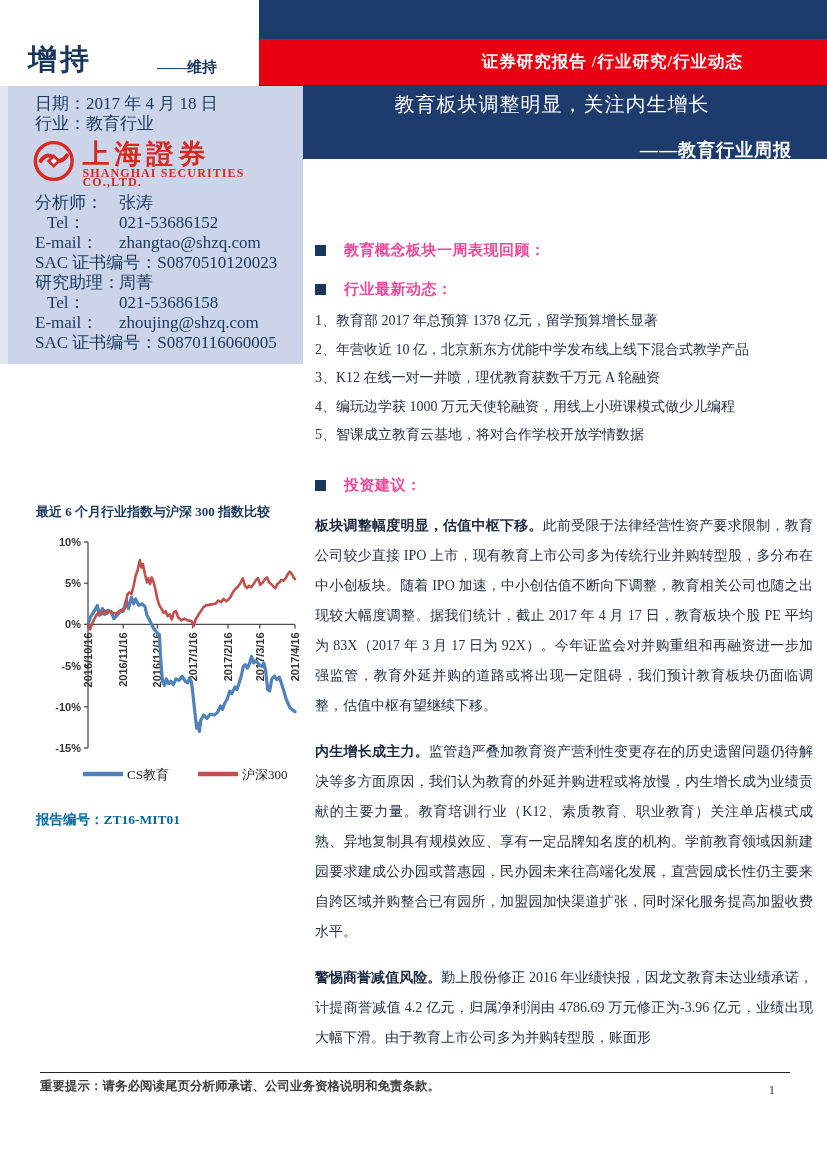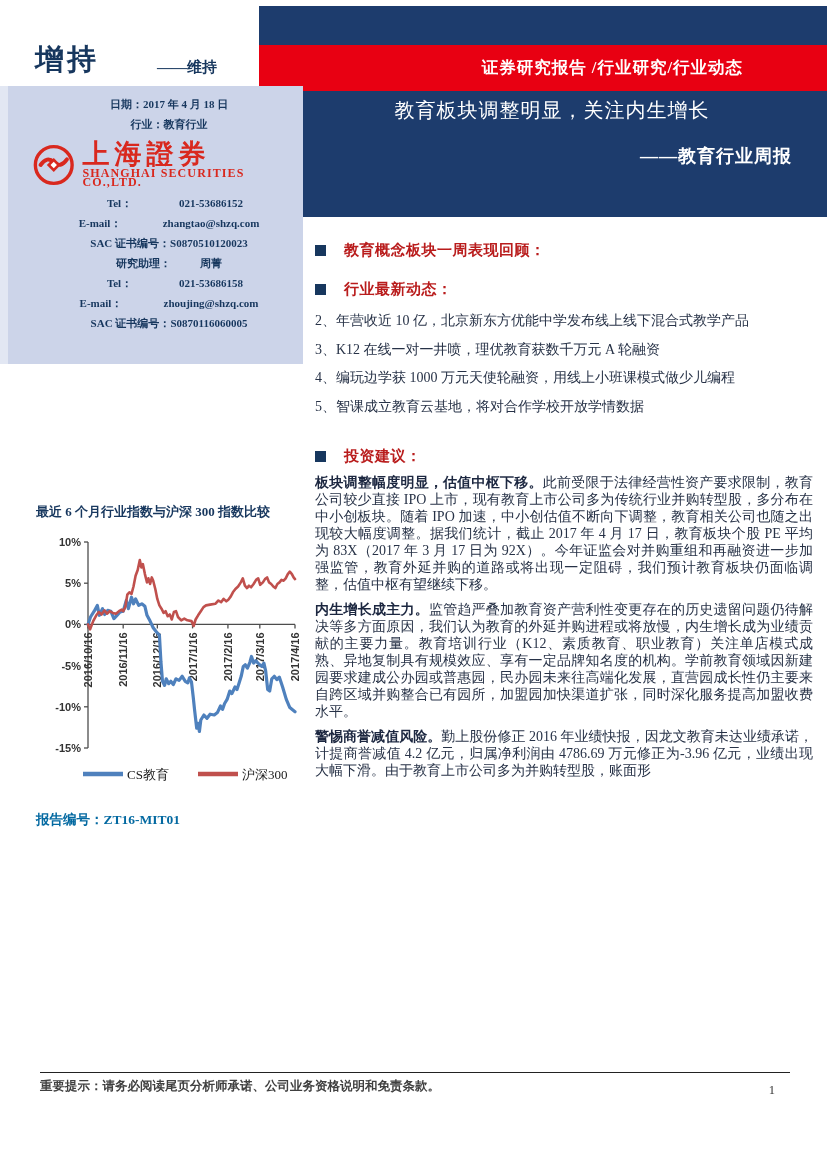--- a/index.html
+++ b/index.html
@@ -1,64 +1,64 @@
 <!DOCTYPE html>
 <html><head>
 <meta charset="utf-8">
 <style>
   html,body{margin:0;padding:0;background:#ffffff;}
   .page{position:relative;width:827px;height:1169px;background:#ffffff;overflow:hidden;
         font-family:"Liberation Serif","DejaVu Serif",serif;}
 
   
-  .header-navy{position:absolute;left:259px;top:6px;width:568px;height:211px;background:#1d3c6d;}
+  .header-navy{position:absolute;left:259px;top:0;width:568px;height:159px;background:#1d3c6d;}
   .red-band{position:absolute;left:0;top:39px;width:100%;height:46px;background:#e80012;
             display:flex;align-items:center;justify-content:flex-end;}
   .red-band span{color:#ffffff;font-weight:bold;font-size:16.5px;padding-right:84px;letter-spacing:1px;}
   .header-title{position:absolute;left:0;top:91px;width:100%;text-align:center;padding-left:18px;
                 box-sizing:border-box;color:#ffffff;font-weight:normal;font-size:20px;letter-spacing:1px;}
   .header-subtitle{position:absolute;left:0;top:138px;width:100%;text-align:right;box-sizing:border-box;
                 padding-right:35px;color:#ffffff;font-weight:bold;font-size:18px;letter-spacing:1px;}
 
   
-  .rating-grade{position:absolute;left:35px;top:40px;font-size:29px;font-weight:bold;color:#17375e;letter-spacing:3px;}
+  .rating-grade{position:absolute;left:28px;top:40px;font-size:29px;font-weight:bold;color:#17375e;letter-spacing:3px;}
   .rating-status{position:absolute;left:157px;top:58px;font-size:15px;font-weight:bold;color:#17375e;}
 
   
   .side-strip{position:absolute;left:0;top:86px;width:8px;height:278px;background:#e2e7f3;}
   .side-panel{position:absolute;left:8px;top:86px;width:295px;height:278px;background:#ccd4e9;
               box-sizing:border-box;padding:8px 0 0 27px;color:#17375e;}
-  .s-row{display:flex;line-height:20px;font-size:11px;font-weight:bold;white-space:nowrap;justify-content:center;}
+  .s-row{display:flex;line-height:20px;font-size:17px;font-weight:normal;white-space:nowrap;}
   .s-label{width:84px;flex:0 0 84px;}
   .s-label.tel{padding-left:12px;width:72px;flex:0 0 72px;box-sizing:content-box;}
   .s-row.inline .s-label{width:auto;flex:0 0 auto;}
   .s-val{}
-  .logo-row{display:flex;align-items:flex-end;margin:5px 8px 6px -2px;height:48px;}
+  .logo-row{display:flex;align-items:flex-start;margin:5px 8px 6px -2px;height:48px;}
   .logo-text{margin-left:8px;}
   .logo-cn{color:#d9281e;font-size:27px;font-weight:bold;letter-spacing:5px;line-height:30px;
            font-family:"Liberation Serif",serif;}
   .logo-en{color:#d9281e;font-size:12px;font-weight:bold;letter-spacing:1.1px;line-height:9px;font-family:Liberation Serif, serif;}
 
   
   .chart-title{position:absolute;left:36px;top:503px;width:280px;font-size:13px;font-weight:bold;color:#17375e;}
   .chart-wrap{position:absolute;left:28px;top:524px;width:278px;height:266px;}
   .ytick,.xtick{font-family:"Liberation Sans","DejaVu Sans",sans-serif;font-size:11px;font-weight:bold;fill:#333333;}
   .legend-t{font-family:"Liberation Serif",serif;font-size:13px;fill:#1a1a1a;}
 
   .report-ids{position:absolute;left:36px;top:806px;color:#0369a1;font-size:13.5px;font-weight:bold;line-height:27px;}
 
   
   .main-col{position:absolute;left:315px;top:241px;width:498px;height:815px;overflow:hidden;color:#273247;}
   .sec-head{display:flex;align-items:center;margin:0 0 8px 0;}
   .bullet{width:11px;height:11px;background:#17375e;margin-right:18px;flex:0 0 11px;}
-  .sec-head span{font-size:15px;font-weight:bold;color:#b91c1c;letter-spacing:0.5px;}
+  .sec-head span{font-size:15px;font-weight:bold;color:#ec4899;letter-spacing:0.5px;}
   .body-p{font-size:14px;line-height:25px;text-align:justify;margin:0 0 14px 0;}
   .news-list{margin:2px 0 14px 0;}
   .news-item{font-size:14px;line-height:28.5px;white-space:nowrap;}
-  .inv-p{font-size:14px;line-height:17px;text-align:justify;margin:8px 0 4px 0;}
+  .inv-p{font-size:14px;line-height:30px;text-align:justify;margin:16px 0 4px 0;}
   .inv-p .lead{font-weight:bold;color:#1c2740;}
   .sec-gap{height:12px;}
 
   
   .footer-line{position:absolute;left:40px;top:1072px;width:750px;border-top:1.5px solid #222222;}
   .footer-notice{position:absolute;left:40px;top:1078px;font-size:12.5px;font-weight:bold;color:#404040;}
   .page-num{position:absolute;right:52px;top:1083px;font-size:12.5px;color:#333333;}
 </style>
 </head>
 <body>
@@ -90,20 +90,24 @@
       <svg width="44" height="44" viewBox="0 0 44 44">
         <circle cx="22" cy="22" r="19.5" fill="none" stroke="#d9281e" stroke-width="3.6"></circle>
         <path d="M8 22 q7 -10 14 -3 q7 7 14 -3" fill="none" stroke="#d9281e" stroke-width="4.2" stroke-linecap="round"></path>
         <rect x="16.8" y="16.8" width="10.4" height="10.4" fill="#d9281e" transform="rotate(45 22 22)"></rect>
         <rect x="19.6" y="19.6" width="4.8" height="4.8" fill="#ffffff" transform="rotate(45 22 22)"></rect>
       </svg>
       <div class="logo-text">
         <div class="logo-cn">上海證券</div>
         <div class="logo-en">SHANGHAI SECURITIES CO.,LTD.</div>
       </div>
+    </div>
+    <div class="s-row">
+      <span class="s-label">分析师：</span>
+      <span class="s-val">张涛</span>
     </div>
     <div class="s-row">
       <span class="s-label tel">Tel：</span>
       <span class="s-val">021-53686152</span>
     </div>
     <div class="s-row">
       <span class="s-label">E-mail：</span>
       <span class="s-val">zhangtao@shzq.com</span>
     </div>
     <div class="s-row inline">
@@ -178,20 +182,21 @@
       <div class="bullet"></div>
       <span>教育概念板块一周表现回顾：</span>
     </div>
 
     <div class="sec-gap"></div>
     <div class="sec-head">
       <div class="bullet"></div>
       <span>行业最新动态：</span>
     </div>
     <div class="news-list">
+      <div class="news-item">1、教育部 2017 年总预算 1378 亿元，留学预算增长显著</div>
       <div class="news-item">2、年营收近 10 亿，北京新东方优能中学发布线上线下混合式教学产品</div>
       <div class="news-item">3、K12 在线一对一井喷，理优教育获数千万元 A 轮融资</div>
       <div class="news-item">4、编玩边学获 1000 万元天使轮融资，用线上小班课模式做少儿编程</div>
       <div class="news-item">5、智课成立教育云基地，将对合作学校开放学情数据</div>
     </div>
 
     <div class="sec-gap"></div>
     <div class="sec-head">
       <div class="bullet"></div>
       <span>投资建议：</span>

